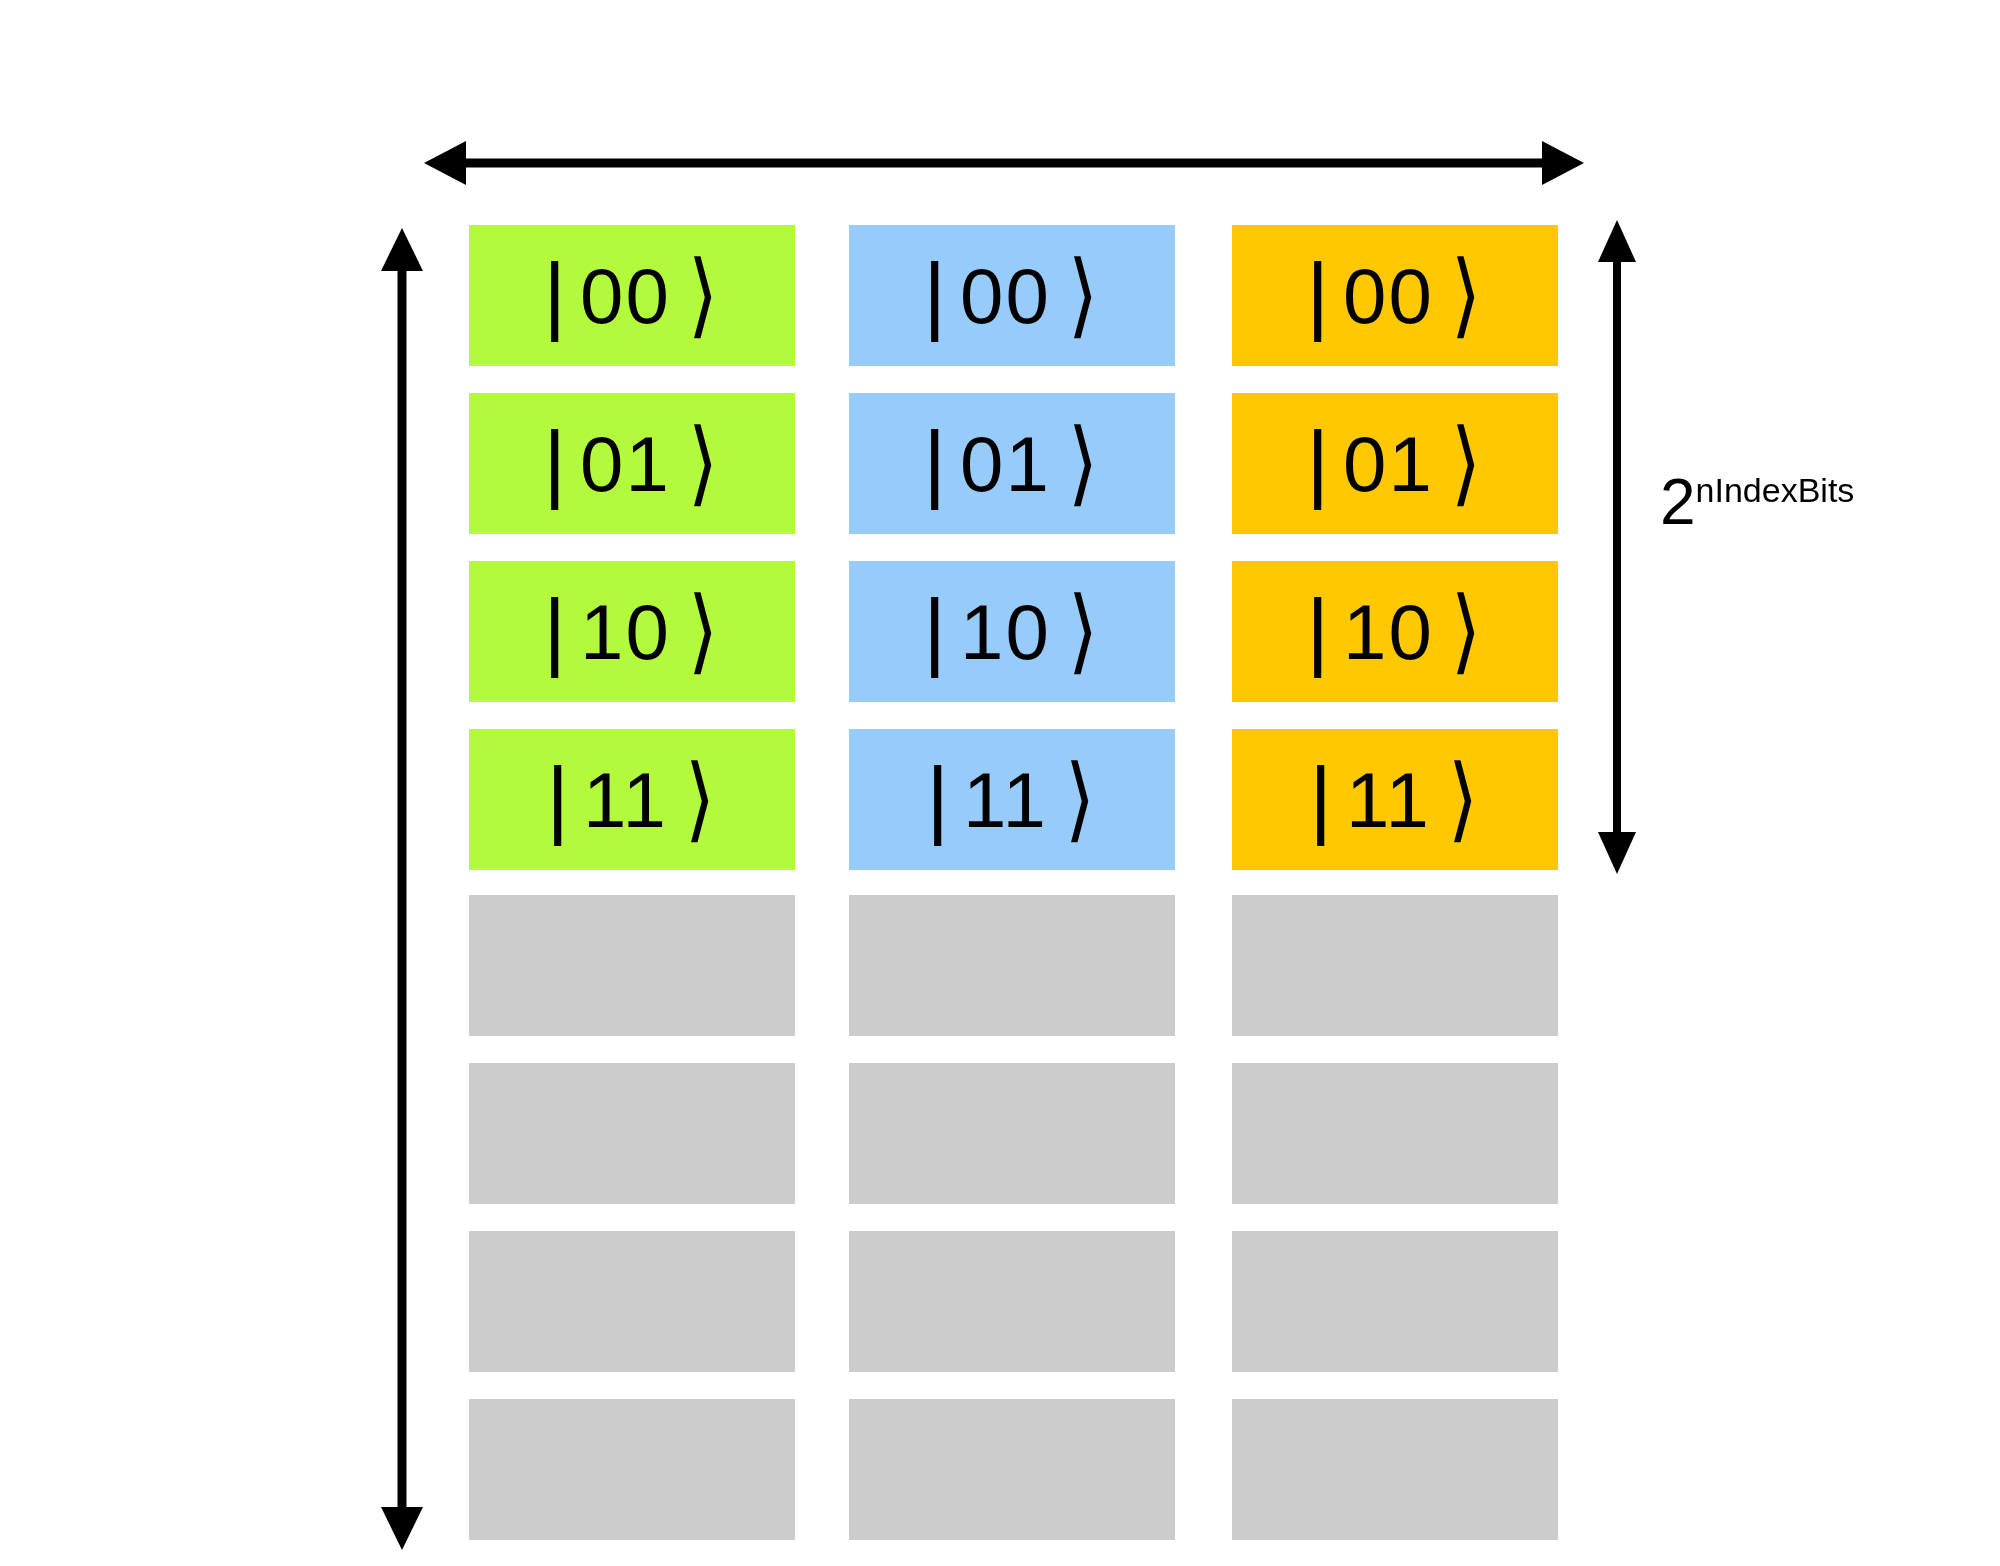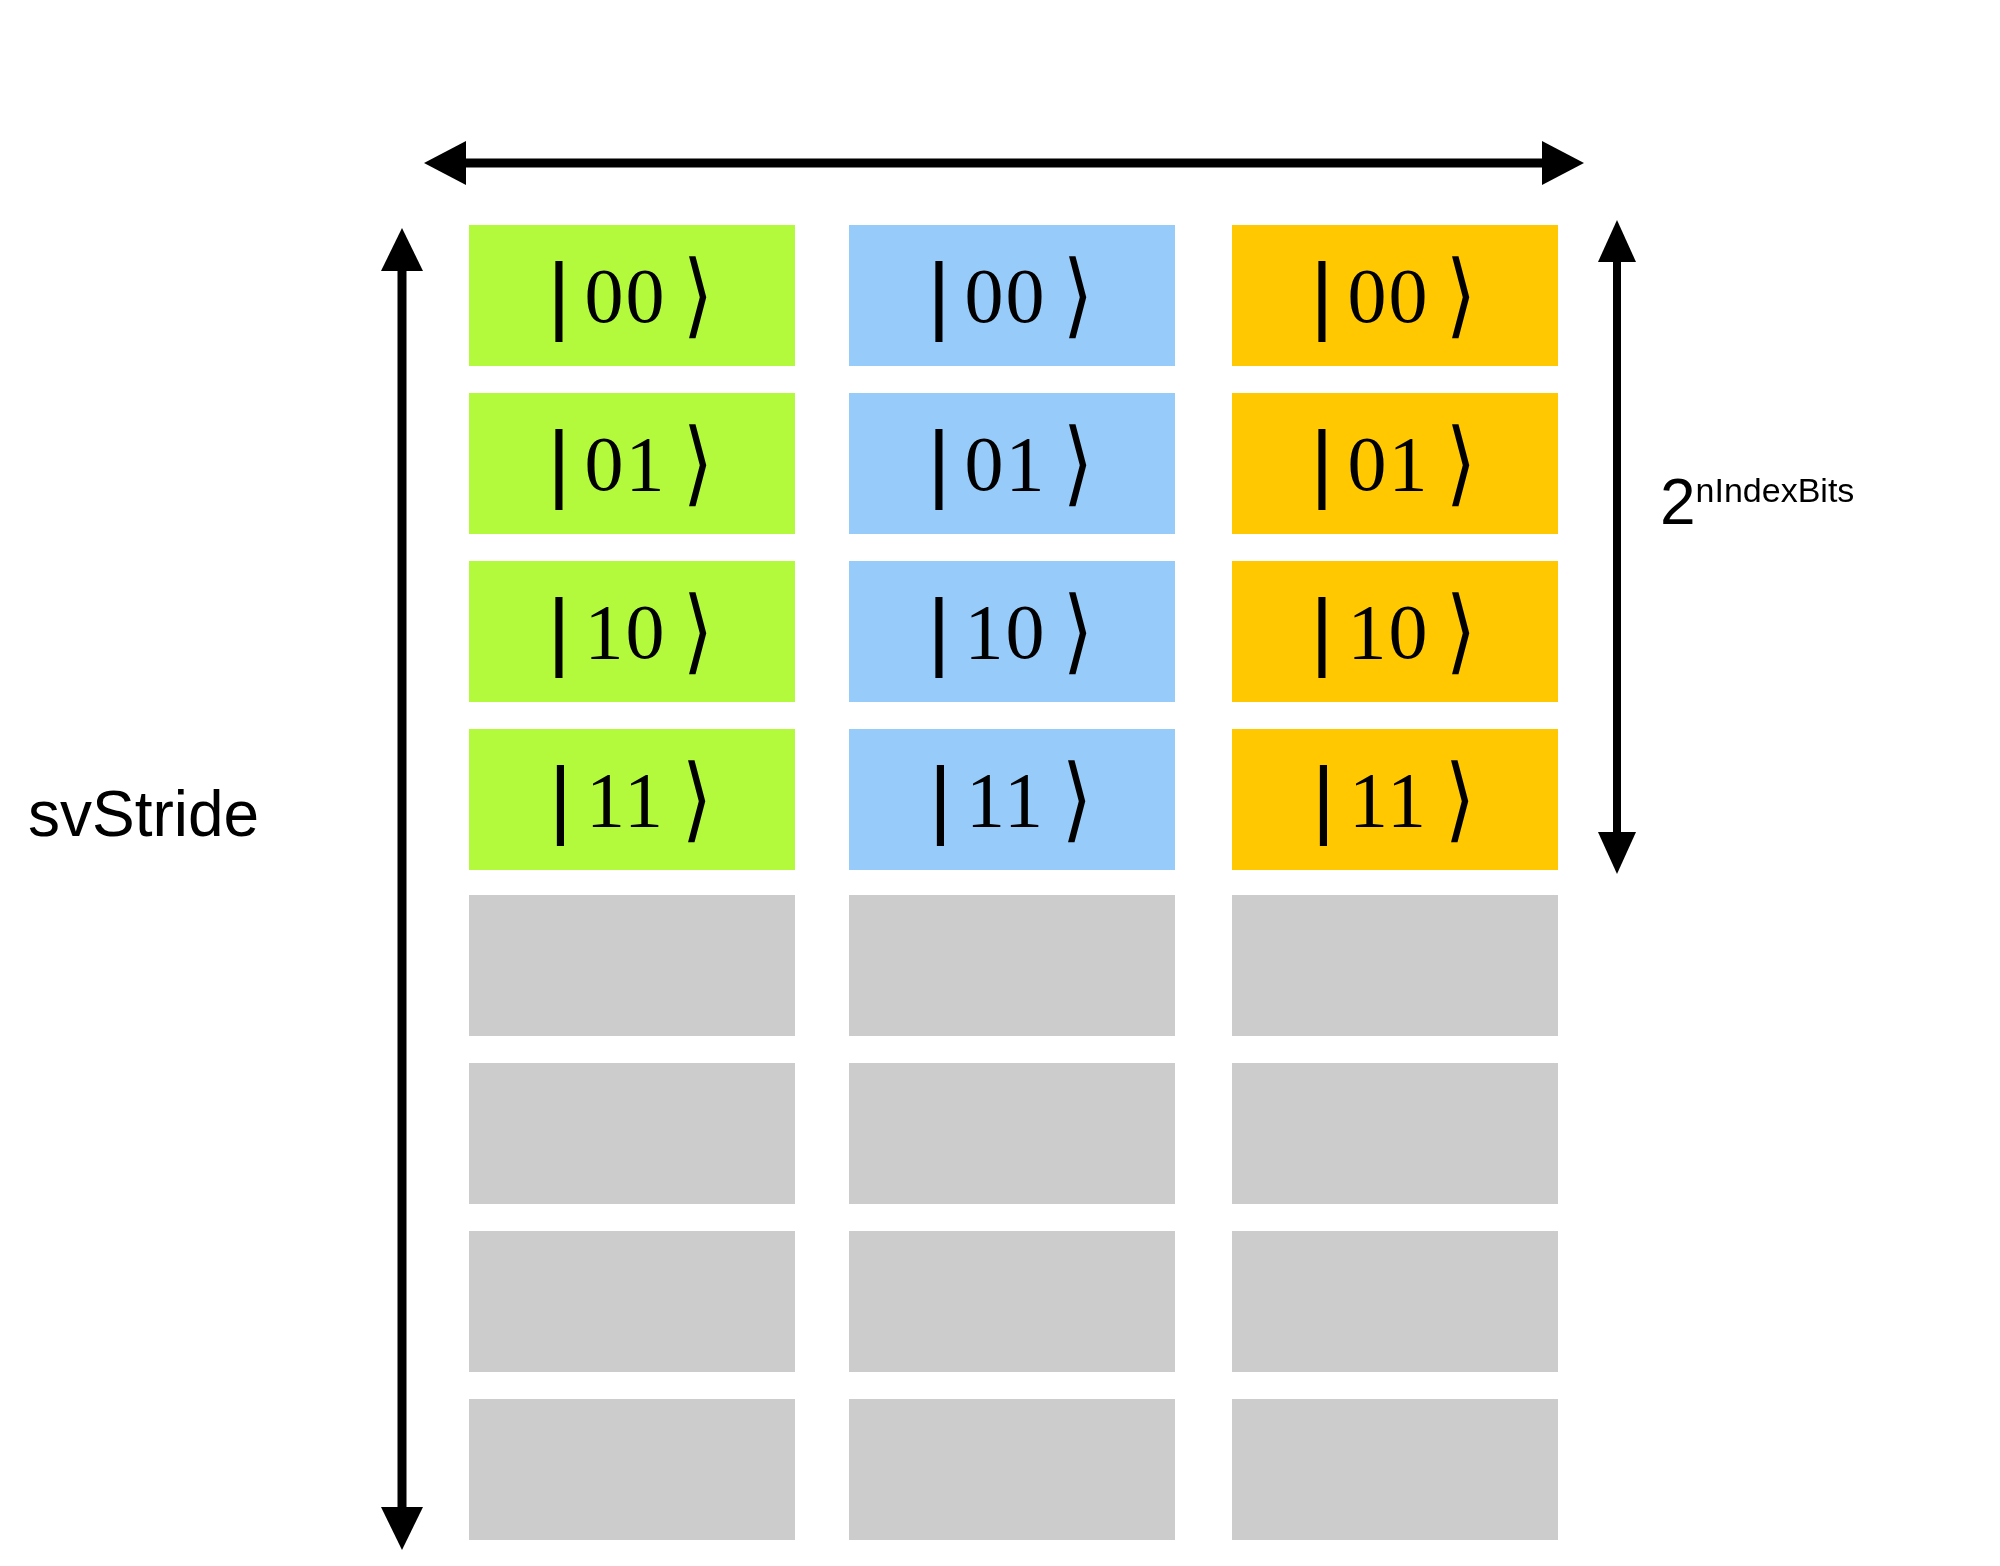--- a/index.html
+++ b/index.html
@@ -21,21 +21,21 @@
 
   
   .col{position:absolute;top:0;width:326px;}
   .cell{
     position:absolute;left:0;width:326px;height:141px;
     display:flex;align-items:center;justify-content:center;
     font-size:78px;line-height:1;white-space:nowrap;
   }
   .cell .ket{display:inline-flex;align-items:center;gap:14px;}
   .cell .bar{font-size:88px;font-weight:300;transform:translateY(-2px);}
-  .cell .digits{letter-spacing:2px;font-family:Liberation Serif, serif;}
+  .cell .digits{letter-spacing:2px;}
   .cell .angle{font-size:92px;font-weight:300;transform:translateY(-2px) scaleX(.85);}
 
   
   .left-label{
     position:absolute;left:28px;top:782px;
     font-size:64px;line-height:1;white-space:nowrap;
   }
   .right-label{
     position:absolute;left:1660px;top:470px;
     font-size:64px;line-height:1;white-space:nowrap;
@@ -169,21 +169,18 @@
             <span class="angle">⟩</span>
           </span>
         </div>
         <div class="cell" style="top: 895px; background: rgb(204, 204, 204);"></div>
         <div class="cell" style="top: 1063px; background: rgb(204, 204, 204);"></div>
         <div class="cell" style="top: 1231px; background: rgb(204, 204, 204);"></div>
         <div class="cell" style="top: 1399px; background: rgb(204, 204, 204);"></div>
       </div>
     </div>
 
-  <div class="left-label">
-    <span>svStride</span>
-  </div>
 
   <div class="right-label">
     <span>2</span><span class="sup">nIndexBits</span>
   </div>
 
 </div>
 
 </body></html>

